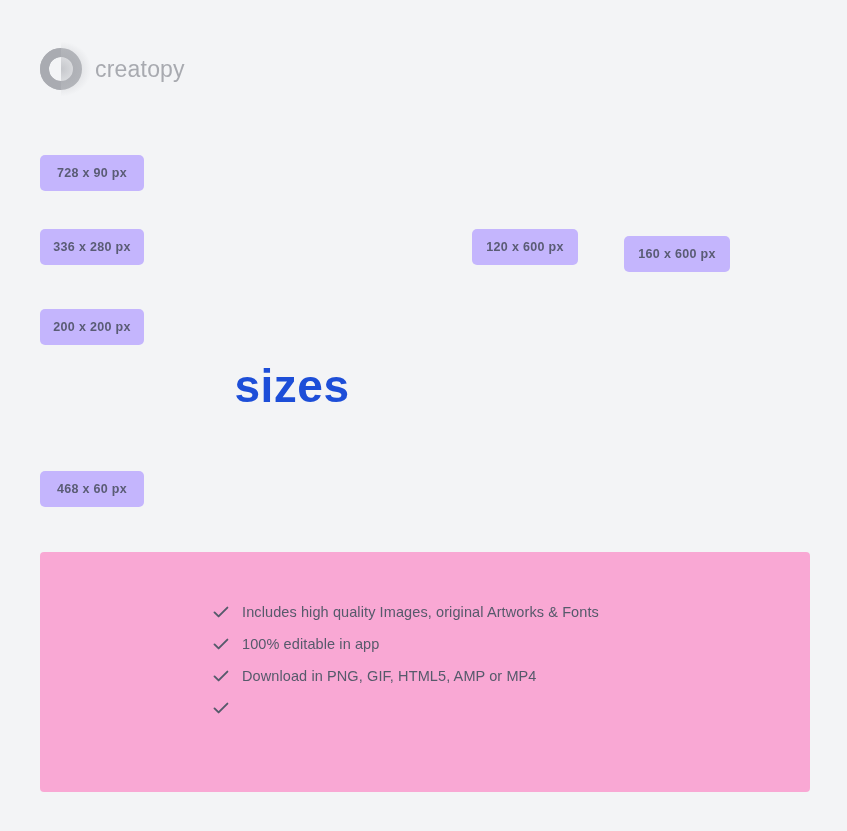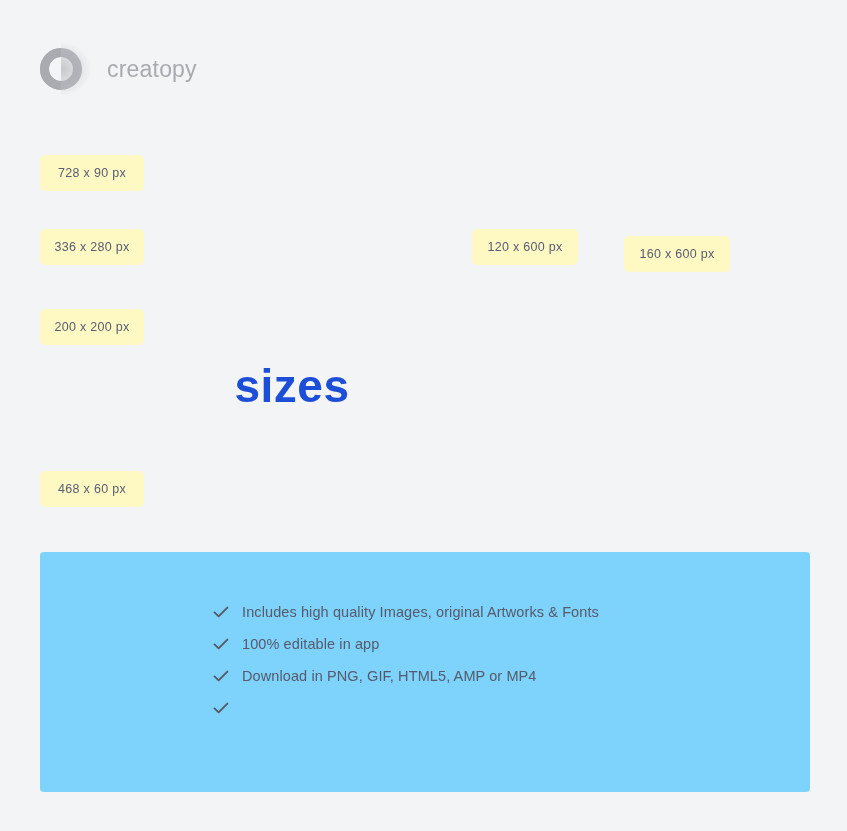--- a/index.html
+++ b/index.html
@@ -70,33 +70,32 @@
                 rgba(160,162,168,0.0) 72%);
     pointer-events: none;
   }
 
   .brand-word {
     font-size: 23px;
     font-weight: 400;
     color: #a8aab0;
     letter-spacing: 0.2px;
     line-height: 1;
-    margin-left: 12px;
   }
 
   
   .size-chip {
     position: absolute;
-    background: #fef9c3;
+    background: #c4b5fd;
     border-radius: 5px;
     display: flex;
     align-items: center;
     justify-content: center;
     font-size: 12.5px;
-    font-weight: normal;
+    font-weight: bold;
     color: #5a5c75;
     letter-spacing: 0.3px;
     white-space: nowrap;
   }
 
   
   .headline {
     position: absolute;
     left: 183px;
     top: 360px;
@@ -121,21 +120,21 @@
     margin-top: 2px;
   }
 
   
   .feature-card {
     position: absolute;
     left: 40px;
     top: 552px;
     width: 770px;
     height: 240px;
-    background: #7dd3fc;
+    background: #f9a8d4;
     border-radius: 4px;
   }
 
   .feature-list {
     position: absolute;
     left: 172px;
     top: 44px;
     list-style: none;
   }
 

